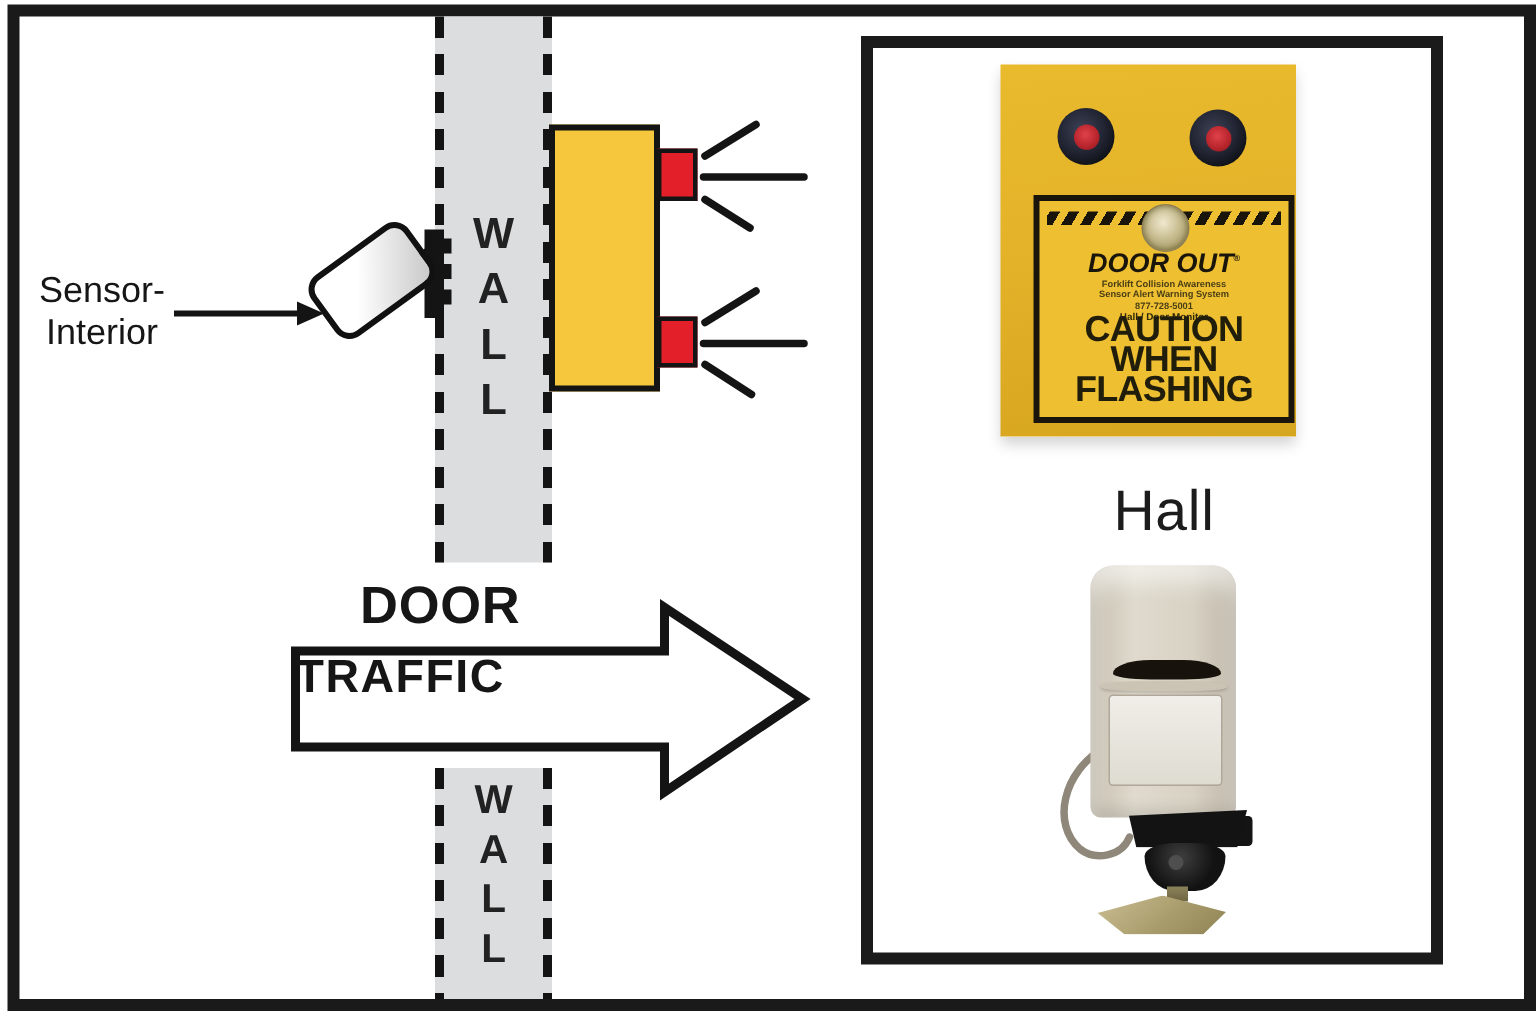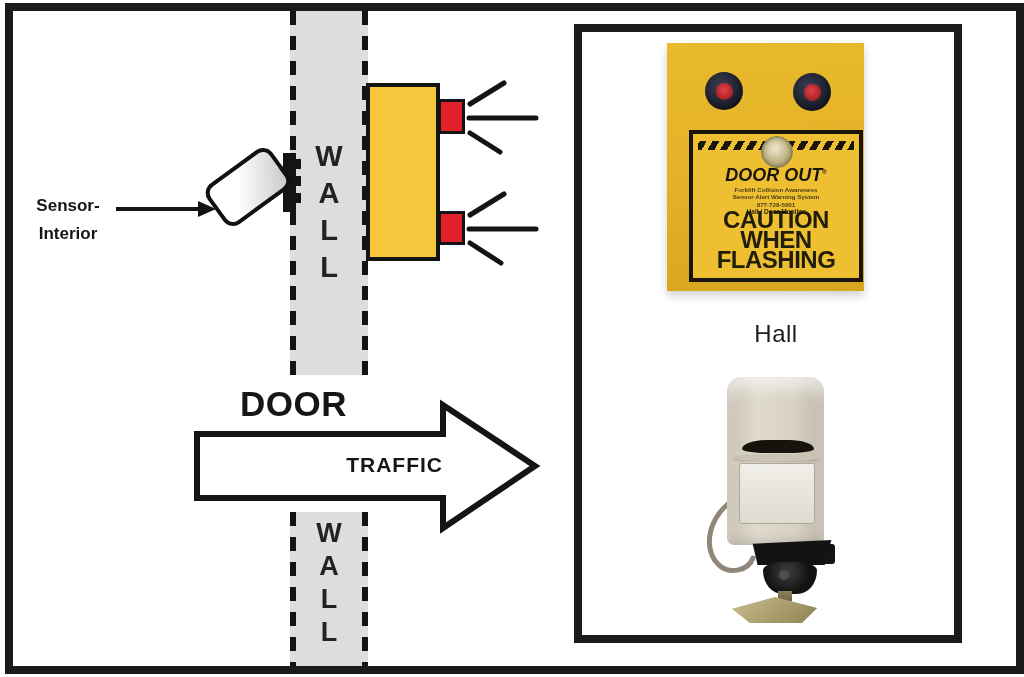--- a/index.html
+++ b/index.html
@@ -29,28 +29,28 @@
   #signal-box{left:366px;top:83px;width:74px;height:178px;background:#F6C63D;
     border:4px solid #141414;box-sizing:border-box;z-index:2;}
   .signal-light{width:27px;background:#E3202A;border:3px solid #141414;box-sizing:border-box;z-index:3;}
   #signal-light-1{left:438px;top:99px;height:35px;}
   #signal-light-2{left:438px;top:211px;height:34px;}
 
   
   #sensor-box{left:208px;top:162px;width:80px;height:50px;border:4px solid #111;
     border-radius:12px;background:linear-gradient(125deg,#ffffff 38%,#c6c6c6 100%);
     transform:rotate(-36deg);box-sizing:border-box;z-index:6;}
-  #sensor-callout{left:12px;top:192px;width:112px;text-align:center;
-    font-size:17px;line-height:28px;font-weight:bold;z-index:6;}
+  #sensor-callout{left:12px;top:180px;width:112px;text-align:center;
+    font-size:24px;line-height:28px;font-weight:normal;z-index:6;}
 
   
   #door-label{left:240px;top:384px;width:180px;text-align:left;
     font-size:35px;font-weight:bold;z-index:6;letter-spacing:0.5px;}
-  #traffic-label{left:197px;top:453px;width:246px;text-align:right;
-    font-size:21px;font-weight:bold;z-index:6;letter-spacing:1px;}
+  #traffic-label{left:197px;top:433px;width:246px;text-align:left;
+    font-size:31px;font-weight:bold;z-index:6;letter-spacing:1px;}
 
   
   #overlay{left:0;top:0;width:1024px;height:677px;z-index:5;pointer-events:none;}
 
   
   #panel{left:574px;top:24px;width:388px;height:619px;border:8px solid #1b1b1b;
     box-sizing:border-box;background:#ffffff;z-index:2;}
 
   
   #photo-unit{left:667px;top:43px;width:197px;height:248px;
@@ -76,21 +76,21 @@
     font-size:18px;font-weight:bold;font-style:italic;color:#1A150A;letter-spacing:0px;}
   #label-brand-mark{font-size:6px;vertical-align:super;font-style:normal;}
   #label-info{position:absolute;left:0;right:0;top:52px;text-align:center;
     font-size:6.2px;line-height:7.4px;font-weight:bold;color:#4A3E16;filter:blur(0.3px);}
   #label-model{font-size:6.6px;color:#2E2708;}
   #label-caution{position:absolute;left:0;right:0;top:76px;text-align:center;
     font-size:24px;line-height:20px;font-weight:bold;color:#211D0B;letter-spacing:-0.5px;}
 
   
   #hall-caption{left:690px;top:320px;width:172px;text-align:center;
-    font-size:24px;font-weight:400;letter-spacing:0.5px;color:#1c1c1c;z-index:3;}
+    font-size:38px;font-weight:400;letter-spacing:0.5px;color:#1c1c1c;z-index:3;}
 
   
   .sensor-part{z-index:6;}
   #hs-body{left:727px;top:377px;width:97px;height:168px;
     background:linear-gradient(90deg,#C7C0B1 0%,#DFDACD 30%,#D8D2C4 70%,#BEB7A8 100%);
     border-radius:15px 15px 7px 7px;
     box-shadow:inset 0 12px 14px rgba(255,255,255,0.55),inset 0 -6px 9px rgba(0,0,0,0.10);}
   #hs-slot{left:742px;top:440px;width:72px;height:13px;background:#17130C;
     border-radius:50% 50% 50% 50% / 100% 100% 45% 45%;}
   #hs-ledge{left:734px;top:454px;width:84px;height:7px;background:#CBC4B5;

